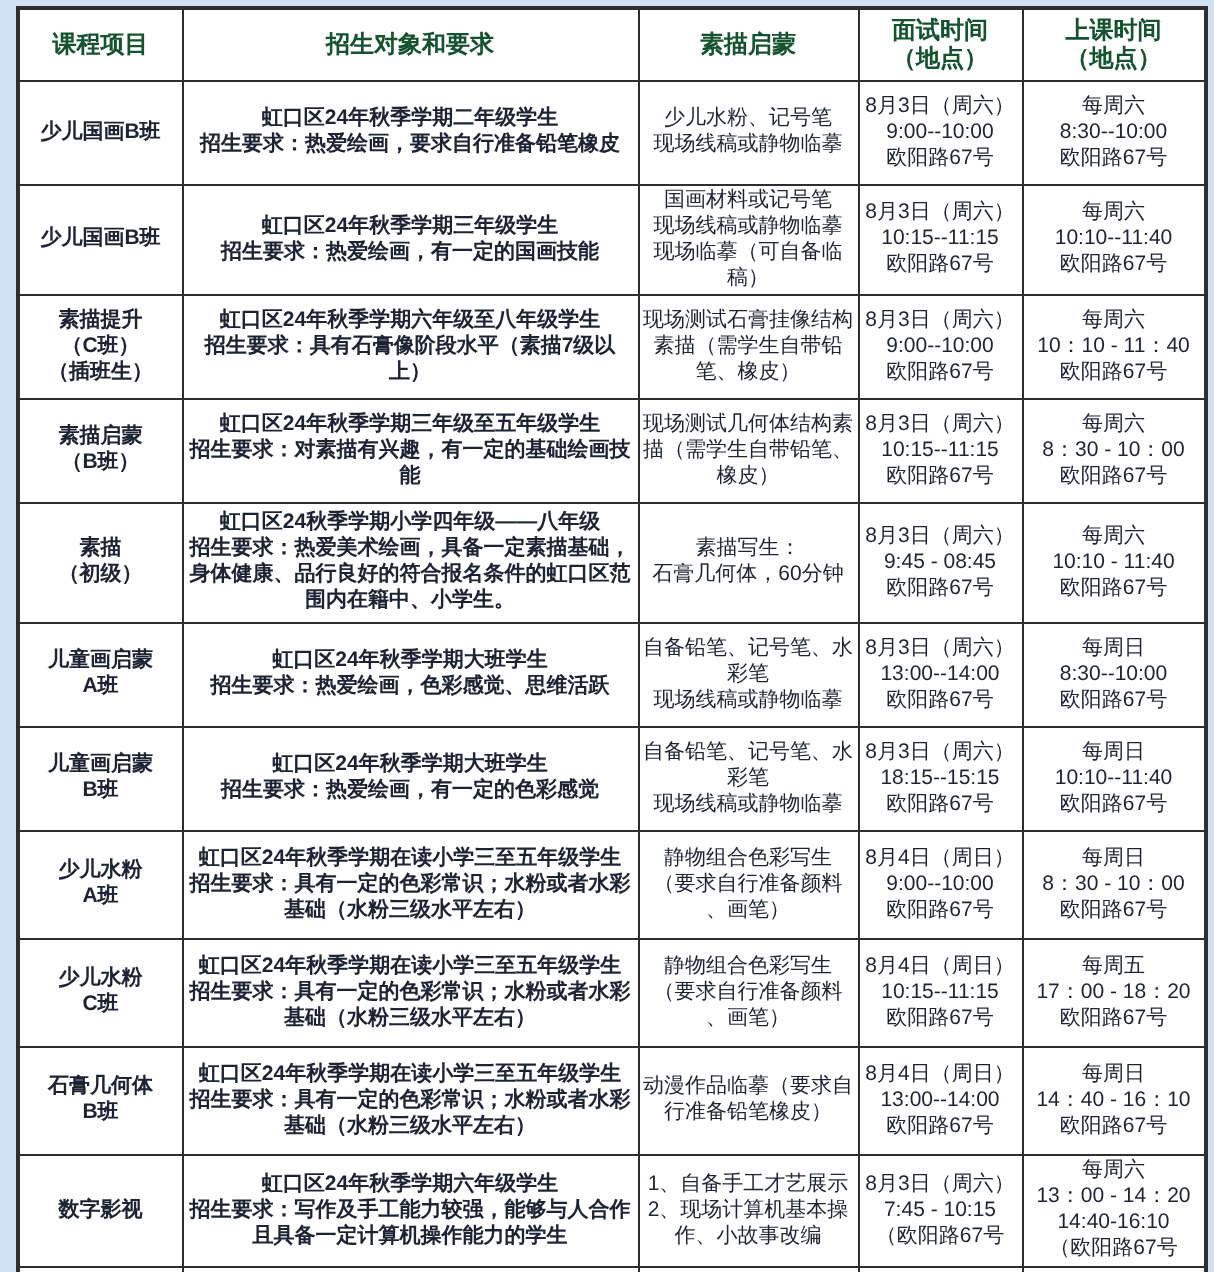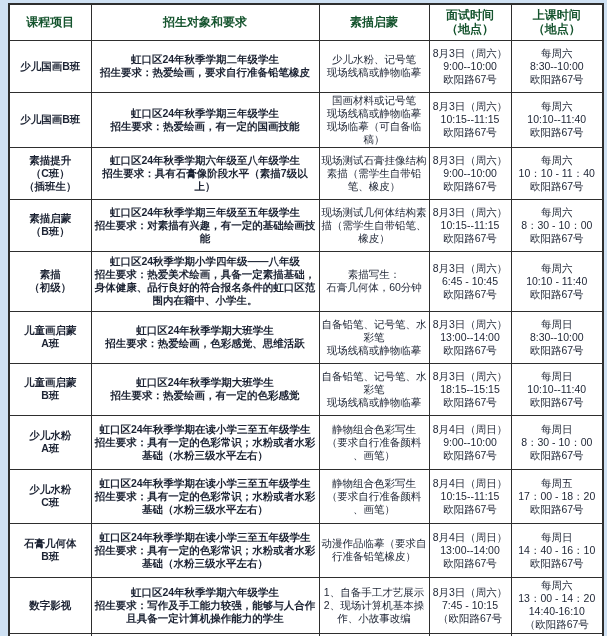--- a/index.html
+++ b/index.html
@@ -175,21 +175,21 @@
             <td class="c-target">
               <div>虹口区24秋季学期小学四年级——八年级</div>
               <div>招生要求：热爱美术绘画，具备一定素描基础，身体健康、品行良好的符合报名条件的虹口区范围内在籍中、小学生。</div>
             </td>
             <td class="c-interview">
               <div>素描写生：</div>
               <div>石膏几何体，60分钟</div>
             </td>
             <td class="c-interview_time">
               <div>8月3日（周六）</div>
-              <div>6:45 - 10:45</div>
+              <div>9:45 - 08:45</div>
               <div>欧阳路67号</div>
             </td>
             <td class="c-class_time">
               <div>每周六</div>
               <div>10:10 - 11:40</div>
               <div>欧阳路67号</div>
             </td>
           </tr>
           <tr>
             <td class="c-course">

